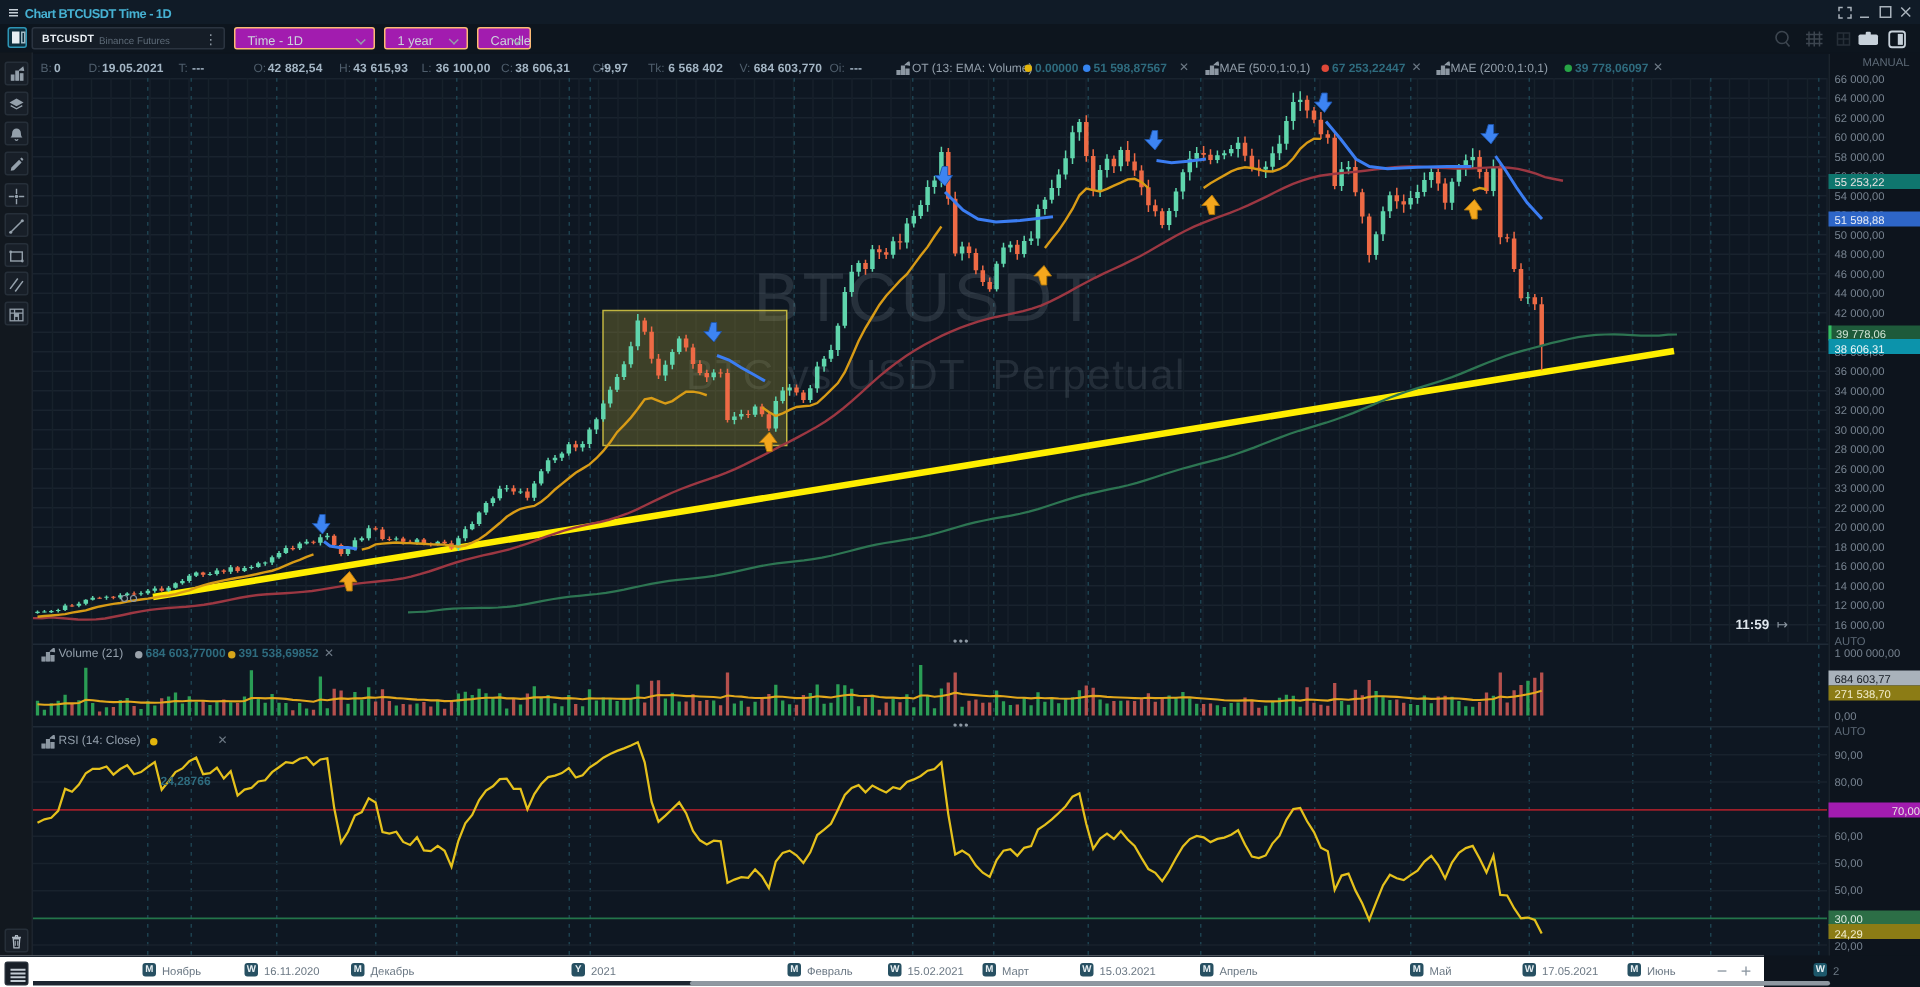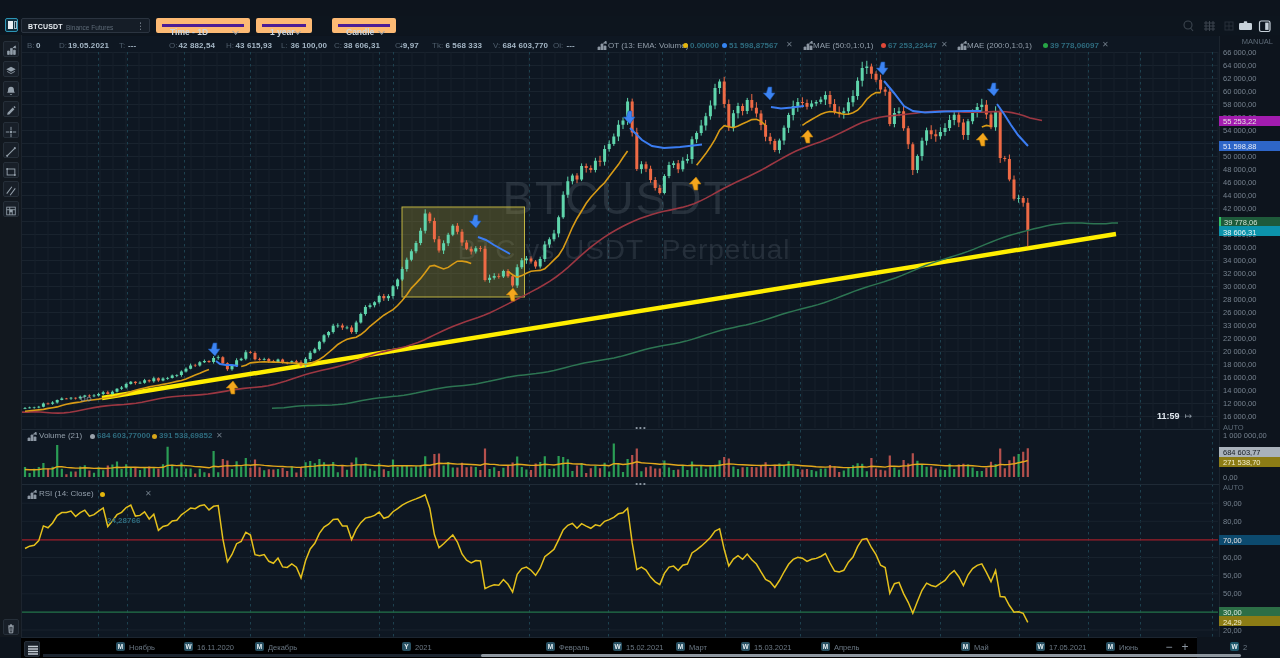--- a/index.html
+++ b/index.html
@@ -16,40 +16,40 @@
 #toolbar { position:absolute; left:0; top:16px; width:1280px; height:19px; background:#0d151e; }
 #logo { position:absolute; left:5px; top:2px; width:13px; height:14px; background:#0e2e3d;
   border:1px solid #2d95b5; border-radius:2px; }
 #logo div { position:absolute; left:2px; top:2px; width:4.5px; height:8px; background:#e8eef2; }
 #logo i { position:absolute; left:7.5px; top:2px; width:3px; height:8px; border:1px solid #9fb8c4; display:block; }
 #symbox { position:absolute; left:21px; top:1.5px; width:129px; height:15px; background:#151d27;
   border:1px solid #2b3440; border-radius:2px; color:#e8edf2; }
 #symbox b { position:absolute; left:6px; top:4px; font-size:7px; letter-spacing:0.2px; }
 #symbox span { position:absolute; left:44px; top:5px; font-size:6.5px; color:#5d6a77; }
 #symbox i { position:absolute; right:4px; top:2px; font-style:normal; color:#8d98a3; font-size:9px; }
-.dd { position:absolute; top:1.5px; height:15px; background:#4c1d95; border:6px solid #fdba74;
-  border-radius:2px; font-size:8.5px; font-weight:bold; color:#ccd4dc; padding:3.5px 0 0 8px; }
+.dd { position:absolute; top:1.5px; height:15px; background:#a21caf; border:1px solid #fdba74;
+  border-radius:2px; font-size:8.5px; font-weight:normal; color:#ccd4dc; padding:3.5px 0 0 8px; }
 .dd u { position:absolute; right:6px; top:5px; width:5px; height:5px; border-right:1.4px solid #95a0ab;
   border-bottom:1.4px solid #95a0ab; transform:rotate(45deg) scale(1,0.9); }
 #ticons { position:absolute; right:1px; top:2px; height:16px; }
 .sl { position:absolute; top:40.5px; font-size:8px; color:#4f5e6c; }
 .svl { position:absolute; top:40.5px; font-size:8px; font-weight:bold; letter-spacing:0.1px; }
 .il { position:absolute; top:40.5px; font-size:8px; color:#939fab; }
 .iv { position:absolute; top:40.5px; font-size:8px; color:#2e6b7e; font-weight:bold; }
 .ix { position:absolute; top:40px; font-size:8px; color:#6e7a86; }
 .dot { position:absolute; top:43px; width:5px; height:5px; border-radius:50%; }
 #rail { position:absolute; left:0; top:35px; width:22px; height:602px; background:#12181f; border-right:1px solid #1c242e; }
 .rbtn { position:absolute; left:3px; width:16px; height:16px; background:#181f28; border:1px solid #262f39;
   border-radius:2px; padding:1px; }
 #raxis { position:absolute; left:1219px; top:36px; width:61px; height:601px; background:#0d141d; border-left:1px solid #1b242e; }
 .al { position:absolute; left:4px; font-size:7.5px; color:#76828f; white-space:nowrap; }
 .al.auto { color:#5d6a77; }
 .bd { position:absolute; left:0px; width:61px; font-size:7.5px; padding:1.5px 0 0 4px; height:10px; white-space:nowrap; }
 #manual { position:absolute; left:1219px; top:37px; width:61px; font-size:7.5px; color:#5d6a77; text-align:right; padding-right:7px; }
-#baxis { position:absolute; left:0px; top:637px; width:1176px; height:21px; background:#000000; border-top:1px solid #1c2530;margin-left:21px; }
+#baxis { position:absolute; left:0px; top:637px; width:1176px; height:21px; background:#ffffff; border-top:1px solid #1c2530; }
 .tb { position:absolute; top:3.5px; width:9px; height:9px; background:#275062; border-radius:2px;
   font-size:6.5px; color:#e6eef2; text-align:center; line-height:9px; font-weight:bold; }
 .tt { position:absolute; top:4.5px; font-size:7.5px; color:#6b7884; white-space:nowrap; }
 #scroll { position:absolute; left:460px; top:15.5px; width:760px; height:3.5px; background:#8f98a1; border-radius:2px; }
 #strack { position:absolute; left:22px; top:15.5px; width:1196px; height:3.5px; background:#1d2631; }
 #zoomctl { position:absolute; right:4px; top:2px; font-size:12px; color:#8a95a0; }
 #zoomctl span { display:inline-block; width:16px; text-align:center; }
 #countdown { position:absolute; left:1157px; top:410.5px; font-size:9px; font-weight:bold; color:#dfe7ee; }
 #countdown i { font-style:normal; color:#8d98a3; font-weight:normal; }
 .sep { position:absolute; left:22px; width:1197px; height:1px; background:#1f2a36; }
@@ -98,33 +98,49 @@
       <path d="M992.2 83.0h3.6v6h3.2L994.0 96.0L987.2 89.0h3.2Z" fill="#3d84f2" stroke="#1d55ab" stroke-width="0.6"></path>
 <circle cx="83" cy="399" r="2" fill="none" stroke="#8d98a3" stroke-width="0.8"></circle>
       <circle cx="89" cy="399" r="2" fill="none" stroke="#8d98a3" stroke-width="0.8"></circle>
 <line x1="22" y1="539.9" x2="1218" y2="539.9" stroke="#9e1f2a" stroke-width="1.2"></line>
 <line x1="22" y1="612.2" x2="1218" y2="612.2" stroke="#23754a" stroke-width="1.2"></line>
 <path d="M23.9 467.1h2.2V477.0h-2.2ZM28.5 473.1h2.2V477.0h-2.2ZM33.1 468.8h2.2V477.0h-2.2ZM37.7 467.1h2.2V477.0h-2.2ZM42.3 463.1h2.2V477.0h-2.2ZM51.5 466.8h2.2V477.0h-2.2ZM56.1 445.1h2.2V477.0h-2.2ZM60.7 468.7h2.2V477.0h-2.2ZM69.9 471.5h2.2V477.0h-2.2ZM79.1 466.6h2.2V477.0h-2.2ZM83.7 465.3h2.2V477.0h-2.2ZM92.9 472.7h2.2V477.0h-2.2ZM97.5 467.5h2.2V477.0h-2.2ZM102.1 470.3h2.2V477.0h-2.2ZM111.3 464.4h2.2V477.0h-2.2ZM115.9 461.6h2.2V477.0h-2.2ZM120.5 469.0h2.2V477.0h-2.2ZM125.1 464.2h2.2V477.0h-2.2ZM129.7 467.8h2.2V477.0h-2.2ZM138.9 470.0h2.2V477.0h-2.2ZM143.5 467.5h2.2V477.0h-2.2ZM152.7 468.2h2.2V477.0h-2.2ZM161.9 464.3h2.2V477.0h-2.2ZM166.5 446.8h2.2V477.0h-2.2ZM171.1 464.7h2.2V477.0h-2.2ZM175.7 468.5h2.2V477.0h-2.2ZM180.3 462.6h2.2V477.0h-2.2ZM184.9 468.5h2.2V477.0h-2.2ZM189.5 468.6h2.2V477.0h-2.2ZM198.7 468.7h2.2V477.0h-2.2ZM203.3 472.3h2.2V477.0h-2.2ZM212.5 451.0h2.2V477.0h-2.2ZM217.1 472.2h2.2V477.0h-2.2ZM230.9 469.1h2.2V477.0h-2.2ZM235.5 461.3h2.2V477.0h-2.2ZM240.1 466.5h2.2V477.0h-2.2ZM244.7 458.1h2.2V477.0h-2.2ZM263.1 470.3h2.2V477.0h-2.2ZM276.9 469.0h2.2V477.0h-2.2ZM290.7 466.5h2.2V477.0h-2.2ZM304.5 462.3h2.2V477.0h-2.2ZM309.1 461.1h2.2V477.0h-2.2ZM313.7 463.3h2.2V477.0h-2.2ZM318.3 459.1h2.2V477.0h-2.2ZM322.9 462.2h2.2V477.0h-2.2ZM327.5 465.2h2.2V477.0h-2.2ZM332.1 462.1h2.2V477.0h-2.2ZM336.7 472.3h2.2V477.0h-2.2ZM345.9 469.7h2.2V477.0h-2.2ZM355.1 457.5h2.2V477.0h-2.2ZM359.7 464.9h2.2V477.0h-2.2ZM364.3 463.3h2.2V477.0h-2.2ZM368.9 468.8h2.2V477.0h-2.2ZM373.5 470.8h2.2V477.0h-2.2ZM378.1 463.3h2.2V477.0h-2.2ZM387.3 470.9h2.2V477.0h-2.2ZM391.9 459.5h2.2V477.0h-2.2ZM396.5 467.0h2.2V477.0h-2.2ZM401.1 465.0h2.2V477.0h-2.2ZM405.7 465.7h2.2V477.0h-2.2ZM410.3 467.4h2.2V477.0h-2.2ZM414.9 466.3h2.2V477.0h-2.2ZM419.5 465.3h2.2V477.0h-2.2ZM424.1 456.3h2.2V477.0h-2.2ZM442.5 465.6h2.2V477.0h-2.2ZM447.1 461.9h2.2V477.0h-2.2ZM451.7 467.6h2.2V477.0h-2.2ZM474.7 467.0h2.2V477.0h-2.2ZM488.5 469.0h2.2V477.0h-2.2ZM493.1 467.2h2.2V477.0h-2.2ZM502.3 467.8h2.2V477.0h-2.2ZM516.1 456.5h2.2V477.0h-2.2ZM520.7 467.0h2.2V477.0h-2.2ZM525.3 469.5h2.2V477.0h-2.2ZM539.1 462.0h2.2V477.0h-2.2ZM543.7 456.3h2.2V477.0h-2.2ZM548.3 469.1h2.2V477.0h-2.2ZM552.9 468.5h2.2V477.0h-2.2ZM557.5 456.1h2.2V477.0h-2.2ZM562.1 456.9h2.2V477.0h-2.2ZM566.7 459.2h2.2V477.0h-2.2ZM571.3 470.9h2.2V477.0h-2.2ZM580.5 463.1h2.2V477.0h-2.2ZM594.3 465.7h2.2V477.0h-2.2ZM603.5 462.8h2.2V477.0h-2.2ZM608.1 471.5h2.2V477.0h-2.2ZM612.7 443.4h2.2V477.0h-2.2ZM617.3 463.6h2.2V477.0h-2.2ZM621.9 472.1h2.2V477.0h-2.2ZM626.5 459.0h2.2V477.0h-2.2ZM640.3 471.2h2.2V477.0h-2.2ZM663.3 460.4h2.2V477.0h-2.2ZM667.9 467.5h2.2V477.0h-2.2ZM672.5 470.0h2.2V477.0h-2.2ZM681.7 464.9h2.2V477.0h-2.2ZM686.3 470.1h2.2V477.0h-2.2ZM690.9 461.5h2.2V477.0h-2.2ZM695.5 467.8h2.2V477.0h-2.2ZM700.1 464.9h2.2V477.0h-2.2ZM704.7 468.8h2.2V477.0h-2.2ZM709.3 466.2h2.2V477.0h-2.2ZM713.9 464.8h2.2V477.0h-2.2ZM718.5 460.2h2.2V477.0h-2.2ZM732.3 466.4h2.2V477.0h-2.2ZM736.9 469.0h2.2V477.0h-2.2ZM746.1 467.1h2.2V477.0h-2.2ZM778.3 463.6h2.2V477.0h-2.2ZM782.9 465.3h2.2V477.0h-2.2ZM787.5 461.3h2.2V477.0h-2.2ZM792.1 465.5h2.2V477.0h-2.2ZM796.7 469.1h2.2V477.0h-2.2ZM810.5 470.1h2.2V477.0h-2.2ZM815.1 471.3h2.2V477.0h-2.2ZM819.7 468.7h2.2V477.0h-2.2ZM824.3 468.4h2.2V477.0h-2.2ZM842.7 470.5h2.2V477.0h-2.2ZM847.3 467.5h2.2V477.0h-2.2ZM851.9 465.2h2.2V477.0h-2.2ZM856.5 463.2h2.2V477.0h-2.2ZM861.1 463.8h2.2V477.0h-2.2ZM865.7 471.2h2.2V477.0h-2.2ZM893.3 467.4h2.2V477.0h-2.2ZM897.9 469.8h2.2V477.0h-2.2ZM916.3 460.7h2.2V477.0h-2.2ZM920.9 464.2h2.2V477.0h-2.2ZM925.5 466.7h2.2V477.0h-2.2ZM939.3 469.4h2.2V477.0h-2.2ZM943.9 470.0h2.2V477.0h-2.2ZM948.5 463.7h2.2V477.0h-2.2ZM953.1 468.9h2.2V477.0h-2.2ZM966.9 464.5h2.2V477.0h-2.2ZM971.5 467.4h2.2V477.0h-2.2ZM976.1 470.9h2.2V477.0h-2.2ZM980.7 471.1h2.2V477.0h-2.2ZM994.5 463.9h2.2V477.0h-2.2ZM1017.5 453.9h2.2V477.0h-2.2Z" fill="#2a9d55"></path>
 <path d="M46.9 468.6h2.2V477.0h-2.2ZM65.3 474.3h2.2V477.0h-2.2ZM74.5 471.4h2.2V477.0h-2.2ZM88.3 470.6h2.2V477.0h-2.2ZM106.7 465.5h2.2V477.0h-2.2ZM134.3 467.1h2.2V477.0h-2.2ZM148.1 466.4h2.2V477.0h-2.2ZM157.3 468.7h2.2V477.0h-2.2ZM194.1 473.5h2.2V477.0h-2.2ZM207.9 473.2h2.2V477.0h-2.2ZM221.7 459.1h2.2V477.0h-2.2ZM226.3 460.4h2.2V477.0h-2.2ZM249.3 467.7h2.2V477.0h-2.2ZM253.9 459.5h2.2V477.0h-2.2ZM258.5 467.3h2.2V477.0h-2.2ZM267.7 469.3h2.2V477.0h-2.2ZM272.3 469.6h2.2V477.0h-2.2ZM281.5 468.0h2.2V477.0h-2.2ZM286.1 471.0h2.2V477.0h-2.2ZM295.3 472.5h2.2V477.0h-2.2ZM299.9 466.9h2.2V477.0h-2.2ZM341.3 465.4h2.2V477.0h-2.2ZM350.5 462.4h2.2V477.0h-2.2ZM382.7 469.3h2.2V477.0h-2.2ZM428.7 468.4h2.2V477.0h-2.2ZM433.3 453.9h2.2V477.0h-2.2ZM437.9 453.5h2.2V477.0h-2.2ZM456.3 467.6h2.2V477.0h-2.2ZM460.9 462.8h2.2V477.0h-2.2ZM465.5 467.3h2.2V477.0h-2.2ZM470.1 466.6h2.2V477.0h-2.2ZM479.3 470.1h2.2V477.0h-2.2ZM483.9 448.4h2.2V477.0h-2.2ZM497.7 471.1h2.2V477.0h-2.2ZM506.9 465.7h2.2V477.0h-2.2ZM511.5 462.6h2.2V477.0h-2.2ZM529.9 469.9h2.2V477.0h-2.2ZM534.5 463.4h2.2V477.0h-2.2ZM575.9 465.5h2.2V477.0h-2.2ZM585.1 473.1h2.2V477.0h-2.2ZM589.7 468.3h2.2V477.0h-2.2ZM598.9 468.2h2.2V477.0h-2.2ZM631.1 455.0h2.2V477.0h-2.2ZM635.7 448.4h2.2V477.0h-2.2ZM644.9 467.2h2.2V477.0h-2.2ZM649.5 466.3h2.2V477.0h-2.2ZM654.1 468.5h2.2V477.0h-2.2ZM658.7 468.4h2.2V477.0h-2.2ZM677.1 469.6h2.2V477.0h-2.2ZM723.1 457.0h2.2V477.0h-2.2ZM727.7 458.5h2.2V477.0h-2.2ZM741.5 467.3h2.2V477.0h-2.2ZM750.7 467.0h2.2V477.0h-2.2ZM755.3 467.3h2.2V477.0h-2.2ZM759.9 466.0h2.2V477.0h-2.2ZM764.5 462.2h2.2V477.0h-2.2ZM769.1 467.8h2.2V477.0h-2.2ZM773.7 464.8h2.2V477.0h-2.2ZM801.3 469.4h2.2V477.0h-2.2ZM805.9 469.0h2.2V477.0h-2.2ZM828.9 465.0h2.2V477.0h-2.2ZM833.5 466.5h2.2V477.0h-2.2ZM838.1 471.9h2.2V477.0h-2.2ZM870.3 458.1h2.2V477.0h-2.2ZM874.9 468.5h2.2V477.0h-2.2ZM879.5 469.8h2.2V477.0h-2.2ZM884.1 470.5h2.2V477.0h-2.2ZM888.7 455.4h2.2V477.0h-2.2ZM902.5 459.9h2.2V477.0h-2.2ZM907.1 463.5h2.2V477.0h-2.2ZM911.7 453.3h2.2V477.0h-2.2ZM930.1 466.4h2.2V477.0h-2.2ZM934.7 468.5h2.2V477.0h-2.2ZM957.7 464.4h2.2V477.0h-2.2ZM962.3 463.8h2.2V477.0h-2.2ZM985.3 468.0h2.2V477.0h-2.2ZM989.9 461.7h2.2V477.0h-2.2ZM999.1 448.4h2.2V477.0h-2.2ZM1003.7 468.3h2.2V477.0h-2.2ZM1008.3 460.2h2.2V477.0h-2.2ZM1012.9 456.6h2.2V477.0h-2.2ZM1022.1 451.8h2.2V477.0h-2.2ZM1026.7 448.3h2.2V477.0h-2.2Z" fill="#b5504d"></path>
 <polyline points="25.0,469.5 29.6,469.8 34.2,469.8 38.8,469.5 43.4,468.9 48.0,468.9 52.6,468.7 57.2,466.6 61.8,466.8 66.4,467.4 71.0,467.8 75.6,468.1 80.2,468.0 84.8,467.7 89.4,468.0 94.0,468.4 98.6,468.3 103.2,468.5 107.8,468.3 112.4,467.9 117.0,467.3 121.6,467.5 126.2,467.2 130.8,467.2 135.4,467.2 140.0,467.5 144.6,467.5 149.2,467.4 153.8,467.5 158.4,467.6 163.0,467.3 167.6,465.4 172.2,465.3 176.8,465.6 181.4,465.3 186.0,465.6 190.6,465.9 195.2,466.6 199.8,466.8 204.4,467.3 209.0,467.8 213.6,466.3 218.2,466.8 222.8,466.1 227.4,465.6 232.0,465.9 236.6,465.5 241.2,465.6 245.8,464.9 250.4,465.2 255.0,464.7 259.6,464.9 264.2,465.4 268.8,465.7 273.4,466.1 278.0,466.4 282.6,466.5 287.2,466.9 291.8,466.9 296.4,467.4 301.0,467.3 305.6,466.9 310.2,466.4 314.8,466.1 319.4,465.5 324.0,465.2 328.6,465.2 333.2,464.9 337.8,465.6 342.4,465.5 347.0,465.9 351.6,465.6 356.2,464.9 360.8,464.9 365.4,464.7 370.0,465.1 374.6,465.6 379.2,465.4 383.8,465.7 388.4,466.2 393.0,465.6 397.6,465.7 402.2,465.7 406.8,465.7 411.4,465.8 416.0,465.9 420.6,465.8 425.2,465.0 429.8,465.3 434.4,464.2 439.0,463.3 443.6,463.5 448.2,463.3 452.8,463.7 457.4,464.1 462.0,464.0 466.6,464.3 471.2,464.5 475.8,464.7 480.4,465.2 485.0,463.7 489.6,464.2 494.2,464.4 498.8,465.0 503.4,465.3 508.0,465.3 512.6,465.1 517.2,464.3 521.8,464.5 526.4,465.0 531.0,465.4 535.6,465.3 540.2,465.0 544.8,464.2 549.4,464.6 554.0,465.0 558.6,464.2 563.2,463.5 567.8,463.1 572.4,463.8 577.0,464.0 581.6,463.9 586.2,464.7 590.8,465.1 595.4,465.1 600.0,465.4 604.6,465.2 609.2,465.7 613.8,463.7 618.4,463.7 623.0,464.5 627.6,464.0 632.2,463.2 636.8,461.8 641.4,462.7 646.0,463.1 650.6,463.4 655.2,463.8 659.8,464.2 664.4,463.9 669.0,464.2 673.6,464.7 678.2,465.2 682.8,465.2 687.4,465.6 692.0,465.2 696.6,465.5 701.2,465.4 705.8,465.7 710.4,465.8 715.0,465.7 719.6,465.2 724.2,464.4 728.8,463.9 733.4,464.1 738.0,464.6 742.6,464.8 747.2,465.0 751.8,465.2 756.4,465.4 761.0,465.5 765.6,465.2 770.2,465.4 774.8,465.3 779.4,465.2 784.0,465.2 788.6,464.8 793.2,464.9 797.8,465.3 802.4,465.7 807.0,466.0 811.6,466.3 816.2,466.8 820.8,467.0 825.4,467.1 830.0,466.9 834.6,466.9 839.2,467.3 843.8,467.6 848.4,467.6 853.0,467.4 857.6,467.0 862.2,466.7 866.8,467.1 871.4,466.3 876.0,466.5 880.6,466.8 885.2,467.1 889.8,466.1 894.4,466.2 899.0,466.5 903.6,465.9 908.2,465.7 912.8,464.6 917.4,464.2 922.0,464.2 926.6,464.4 931.2,464.6 935.8,465.0 940.4,465.4 945.0,465.8 949.6,465.6 954.2,465.9 958.8,465.8 963.4,465.6 968.0,465.5 972.6,465.7 977.2,466.1 981.8,466.6 986.4,466.7 991.0,466.3 995.6,466.0 1000.2,464.4 1004.8,464.8 1009.4,464.4 1014.0,463.7 1018.6,462.8 1023.2,461.8 1027.8,460.5" fill="none" stroke="#e3a81c" stroke-width="1.4"></polyline>
 <polyline points="25.0,548.5 29.6,546.2 34.2,545.2 38.8,540.6 43.4,525.9 48.0,527.8 52.6,523.0 57.2,515.5 61.8,512.5 66.4,512.5 71.0,511.0 75.6,516.4 80.2,512.7 84.8,510.2 89.4,516.2 94.0,514.7 98.6,511.2 103.2,508.0 107.8,526.5 112.4,520.9 117.0,514.7 121.6,512.3 126.2,507.5 130.8,505.1 135.4,516.1 140.0,515.4 144.6,511.8 149.2,519.0 153.8,514.2 158.4,530.4 163.0,526.4 167.6,525.3 172.2,521.0 176.8,520.2 181.4,514.8 186.0,511.5 190.6,508.1 195.2,508.7 199.8,505.8 204.4,504.8 209.0,509.9 213.6,506.3 218.2,505.6 222.8,538.7 227.4,561.8 232.0,554.5 236.6,543.7 241.2,541.4 245.8,532.2 250.4,535.0 255.0,554.7 259.6,555.7 264.2,554.5 268.8,561.3 273.4,563.3 278.0,558.1 282.6,566.9 287.2,567.4 291.8,563.9 296.4,567.2 301.0,577.9 305.6,560.5 310.2,548.9 314.8,543.3 319.4,533.4 324.0,527.0 328.6,524.2 333.2,519.4 337.8,519.1 342.4,525.9 347.0,525.9 351.6,539.6 356.2,529.4 360.8,522.7 365.4,518.1 370.0,517.1 374.6,515.4 379.2,512.1 383.8,518.3 388.4,516.8 393.0,511.7 397.6,508.7 402.2,505.1 406.8,502.6 411.4,500.6 416.0,498.9 420.6,497.0 425.2,494.8 429.8,508.2 434.4,534.6 439.0,547.8 443.6,543.7 448.2,539.3 452.8,534.9 457.4,542.1 462.0,554.0 466.6,560.2 471.2,563.0 475.8,560.5 480.4,560.9 485.0,588.6 489.6,586.4 494.2,584.8 498.8,585.2 503.4,579.6 508.0,584.3 512.6,592.1 517.2,574.3 521.8,568.6 526.4,567.1 531.0,570.2 535.6,575.3 540.2,568.2 544.8,556.7 549.4,553.1 554.0,549.2 558.6,539.8 563.2,530.0 567.8,525.3 572.4,523.4 577.0,528.2 581.6,523.7 586.2,526.1 590.8,528.3 595.4,524.8 600.0,526.0 604.6,521.3 609.2,519.6 613.8,517.3 618.4,513.8 623.0,512.7 627.6,508.3 632.2,542.9 636.8,569.6 641.4,567.1 646.0,570.0 650.6,577.1 655.2,581.8 659.8,584.6 664.4,573.4 669.0,567.1 673.6,566.1 678.2,570.5 682.8,565.2 687.4,564.1 692.0,553.0 696.6,549.9 701.2,546.2 705.8,542.0 710.4,537.5 715.0,531.1 719.6,528.9 724.2,549.3 728.8,565.9 733.4,559.1 738.0,555.7 742.6,559.3 747.2,554.1 751.8,559.7 756.4,564.0 761.0,571.9 765.6,579.4 770.2,581.9 774.8,587.4 779.4,580.5 784.0,572.0 788.6,564.3 793.2,559.4 797.8,557.3 802.4,558.2 807.0,561.4 811.6,559.3 816.2,558.4 820.8,556.5 825.4,553.5 830.0,563.0 834.6,571.0 839.2,572.0 843.8,570.3 848.4,562.2 853.0,557.1 857.6,546.6 862.2,539.4 866.8,538.6 871.4,547.5 876.0,554.7 880.6,565.2 885.2,567.5 889.8,593.3 894.4,583.7 899.0,582.4 903.6,593.6 908.2,602.3 912.8,613.3 917.4,601.6 922.0,590.3 926.6,583.2 931.2,585.5 935.8,586.7 940.4,583.4 945.0,580.4 949.6,574.4 954.2,570.6 958.8,576.7 963.4,585.6 968.0,575.0 972.6,568.6 977.2,565.4 981.8,563.9 986.4,572.3 991.0,581.7 995.6,570.4 1000.2,596.6 1004.8,597.0 1009.4,605.5 1014.0,612.2 1018.6,611.7 1023.2,613.3 1027.8,622.3" fill="none" stroke="#e5c11c" stroke-width="1.5"></polyline>
 </svg>
+<div id="titlebar">
+  <div id="burger">
+        <div></div>
+        <div></div>
+        <div></div>
+      </div>
+  <span class="t">Chart BTCUSDT Time - 1D</span>
+  <svg id="winctlsvg" width="52" height="16" viewBox="0 0 52 16" style="position:absolute;right:3px;top:0">
+<g stroke="#a8b2bb" fill="none" stroke-width="1">
+<path d="M1 7.5V5h2.5M6.5 5H9v2.5M9 9.5V12H6.5M3.5 12H1V9.5"></path>
+<path d="M15 11.5h6"></path>
+<rect x="28.5" y="4.5" width="7" height="7"></rect>
+<path d="M42.5 5l6 6M48.5 5l-6 6"></path>
+</g>
+      </svg>
+</div>
 <div id="toolbar">
   <div id="logo">
         <div></div>
         <i></i>
       </div>
   <div id="symbox">
         <b>BTCUSDT</b>
         <span>Binance Futures</span>
         <i>⋮</i>
       </div>
   <div class="dd" style="left:156px;width:94px">Time - 1D<u></u></div>
   <div class="dd" style="left:256px;width:56px">1 year<u></u></div>
-  <div class="dd" style="left:332px;width:64px">Candle<u></u></div>
+  <div class="dd" style="left:318px;width:36px">Candle<u></u></div>
   <div id="ticons">
     <svg width="100" height="16" viewBox="0 0 100 16">
       <g stroke="#3c454f" fill="none">
       <circle cx="9" cy="7" r="4" stroke-width="1.1"></circle>
             <path d="M11.5 10l2.5 3" stroke-width="1.1"></path>
       <path d="M27 3v10M30.5 3v10M34 3v10M25 5h11M25 8h11M25 11h11" stroke-width="1"></path>
       <g opacity="0.55">
               <rect x="46" y="4" width="8" height="8"></rect>
               <path d="M50 4v8M46 8h8"></path>
             </g>
@@ -147,21 +163,21 @@
       <span class="svl" style="left:178.5px;color:#a4b6c5">42 882,54</span>
       <span class="sl" style="left:226px">H:</span>
       <span class="svl" style="left:235.5px;color:#a4b6c5">43 615,93</span>
       <span class="sl" style="left:281px">L:</span>
       <span class="svl" style="left:290.5px;color:#a4b6c5">36 100,00</span>
       <span class="sl" style="left:334px">C:</span>
       <span class="svl" style="left:343.5px;color:#a4b6c5">38 606,31</span>
       <span class="sl" style="left:395px">Ch:</span>
       <span class="svl" style="left:400px;color:#a4b6c5">-9,97</span>
       <span class="sl" style="left:432px">Tk:</span>
-      <span class="svl" style="left:445.5px;color:#a4b6c5">6 568 333</span>
+      <span class="svl" style="left:445.5px;color:#a4b6c5">6 568 402</span>
       <span class="sl" style="left:493px">V:</span>
       <span class="svl" style="left:502.5px;color:#a4b6c5">684 603,770</span>
       <span class="sl" style="left:553px">Oi:</span>
       <span class="svl" style="left:566.5px;color:#a4b6c5">---</span>
       <svg class="abs" style="left:597px;top:40.5px" width="10" height="9" viewBox="0 0 10 9">
         <path d="M1 9V6h2v3zM4 9V3h2v6zM7 9V5h2v4zM6.2 2.4 9 0l.4 2.8" stroke="#8d98a3" fill="#8d98a3" stroke-width="0.8"></path>
       </svg>
       <span class="il" style="left:608px">OT (13: EMA: Volume)</span>
       <span class="dot" style="left:683px;background:#e3b50c"></span>
       <span class="iv" style="left:690px">0.00000</span>
@@ -260,27 +276,27 @@
   <div class="al auto" style="top:422.5px">AUTO</div>
       <div class="al" style="top:430.5px">1 000 000,00</div>
       <div class="al" style="top:472.5px">0,00</div>
       <div class="al auto" style="top:482.5px">AUTO</div>
       <div class="al" style="top:498.7px">90,00</div>
       <div class="al" style="top:516.8px">80,00</div>
       <div class="al" style="top:553.1px">60,00</div>
       <div class="al" style="top:571.2px">50,00</div>
       <div class="al" style="top:589.3px">50,00</div>
       <div class="al" style="top:625.6px">20,00</div>
-  <div class="bd" style="top:115.5px;background:#a21caf;color:#e8e2e2;">55 253,22</div>
+  <div class="bd" style="top:115.5px;background:#0f766e;color:#e8e2e2;">55 253,22</div>
       <div class="bd" style="top:140.5px;background:#2e66c8;color:#e8ecf5;">51 598,88</div>
       <div class="bd" style="top:216.5px;background:#1e5a3a;color:#cfe3d4;border-left:2px solid #35c065;padding-left:3px;">39 778,06</div>
       <div class="bd" style="top:226.0px;background:#0c93ab;color:#eaf6f8;">38 606,31</div>
       <div class="bd" style="top:446.5px;background:#a9b2bb;color:#141a22;">684 603,77</div>
       <div class="bd" style="top:456.5px;background:#8c7c15;color:#f3eecd;">271 538,70</div>
-      <div class="bd" style="top:534.5px;background:#0c4a6e;color:#e8e2e2;">70,00</div>
+      <div class="bd" style="top:534.5px;background:#a21caf;color:#e8e2e2;text-align:right;">70,00</div>
       <div class="bd" style="top:606.5px;background:#2c6e46;color:#dcebe0;">30,00</div>
       <div class="bd" style="top:616.0px;background:#8c7c15;color:#f3eecd;">24,29</div>
 </div>
 <div id="countdown">11:59 &nbsp;<i>↦</i></div>
 <div class="sep" style="top:429px"></div>
 <div class="sep" style="top:484px"></div>
 <div class="dots" style="top:423px">•••</div>
 <div class="dots" style="top:479px">•••</div>
 <div id="baxis">
   <span class="tb" style="left:95px"><b>M</b></span>

